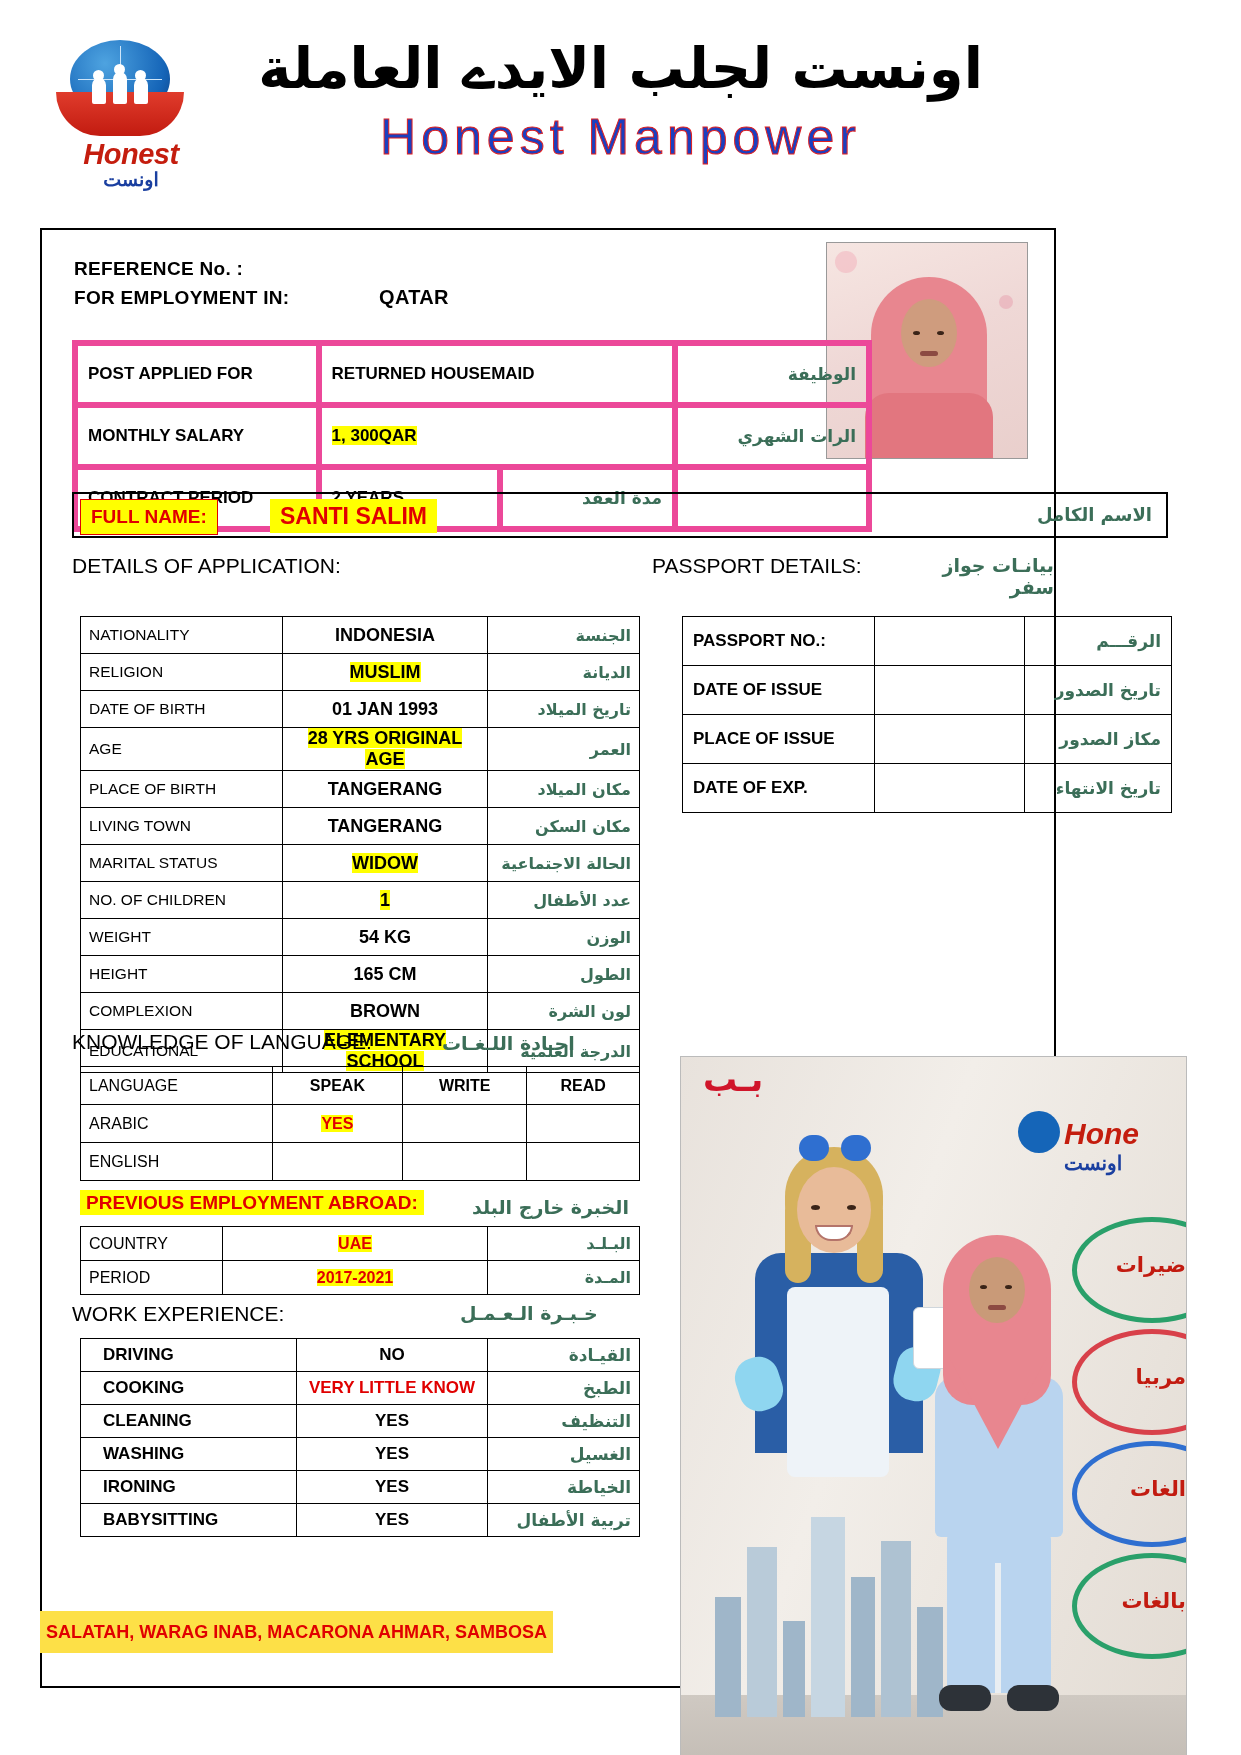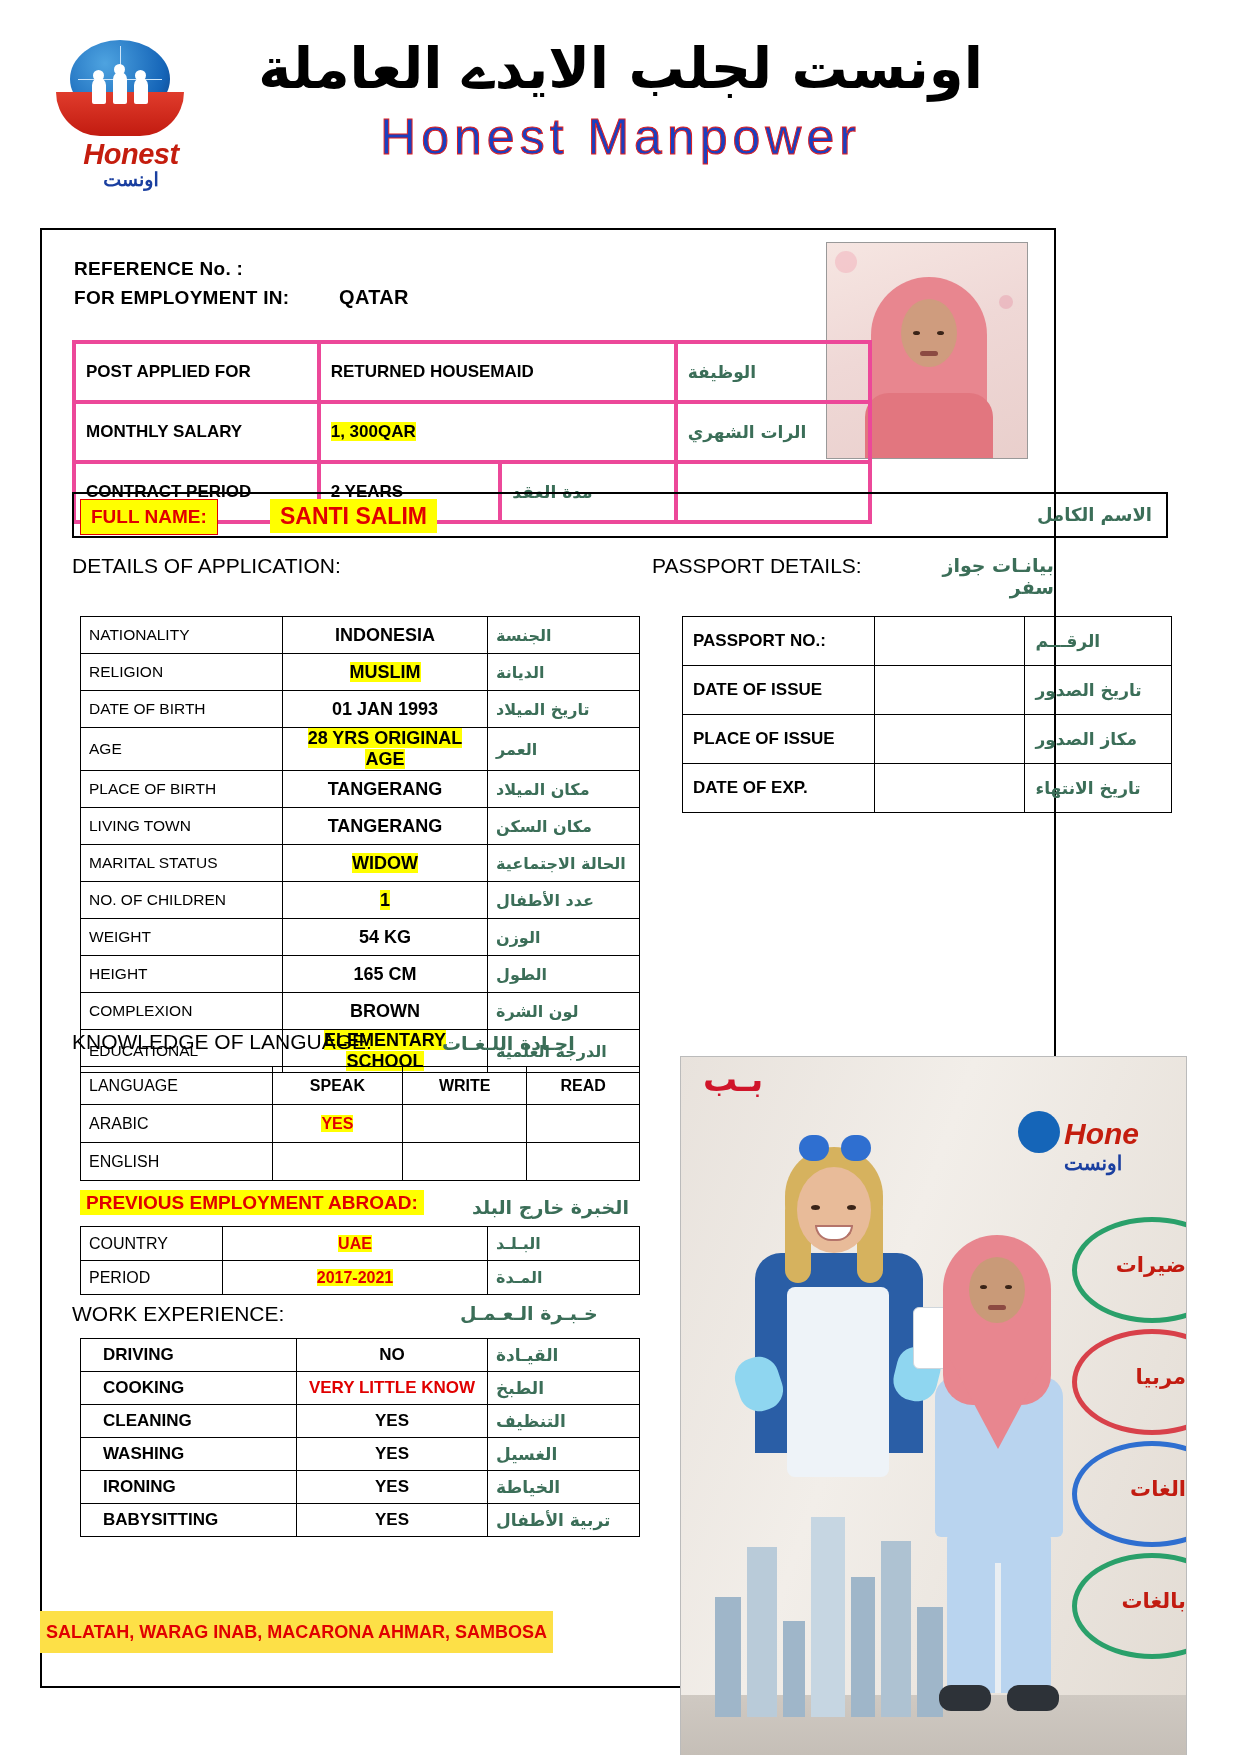--- a/index.html
+++ b/index.html
@@ -72,21 +72,21 @@
   }
 
   
   .sheet{
     position:absolute;left:40px;top:228px;width:1016px;height:1460px;
     border:2px solid #000;box-sizing:border-box;
   }
 
   .ref-block{position:absolute;left:32px;top:28px;font-size:19px;font-weight:bold;letter-spacing:.3px;}
   .ref-block .line2{margin-top:6px;}
-  .ref-block .qatar{display:inline-block;margin-left:44px;font-size:20px;}
+  .ref-block .qatar{display:inline-block;margin-left:84px;font-size:20px;}
 
   
   .photo-top{
     position:absolute;right:26px;top:12px;width:200px;height:215px;
     border:1px solid #999;overflow:hidden;background:#f2dede;
   }
   .pt-bg{position:absolute;inset:0;background:linear-gradient(160deg,#f6e6e2,#efd8d6 45%,#e9cfcc);}
   .pt-deco{position:absolute;left:8px;top:8px;width:22px;height:22px;border-radius:50%;background:#f2b8c0;opacity:.6;}
   .pt-deco2{position:absolute;right:14px;top:52px;width:14px;height:14px;border-radius:50%;background:#e8a8b4;opacity:.6;}
   .pt-hijab{
@@ -97,24 +97,24 @@
     position:absolute;left:74px;top:56px;width:56px;height:68px;border-radius:28px/34px;background:#cf9c7e;
   }
   .pt-eye{position:absolute;width:7px;height:4px;border-radius:50%;background:#3a2418;top:88px;}
   .pt-eye.l{left:86px;}
   .pt-eye.r{left:110px;}
   .pt-mouth{position:absolute;left:93px;top:108px;width:18px;height:5px;border-radius:4px;background:#8c4a42;}
   .pt-body{position:absolute;left:38px;top:150px;width:128px;height:70px;border-radius:24px 24px 0 0;background:#e2767f;}
 
   
   .top-table{position:absolute;left:30px;top:110px;width:800px;border-collapse:collapse;}
-  .top-table td{border:4px solid #ec4899;height:44px;padding:6px 10px;vertical-align:middle;font-size:17px;}
+  .top-table td{border:6px solid #ec4899;height:44px;padding:6px 10px;vertical-align:middle;font-size:17px;}
   .lbl{font-size:16px;font-weight:600;width:170px;}
   .val{font-weight:bold;font-size:20px;}
-  .ar{font-family:"DejaVu Sans",sans-serif;direction:rtl;text-align:left;color:#3b6e58;font-weight:bold;font-size:19px;width:130px;}
+  .ar{font-family:"DejaVu Sans",sans-serif;direction:rtl;text-align:right;color:#3b6e58;font-weight:bold;font-size:19px;width:130px;}
   .hl{background:#ffff00;}
   .red{color:#e00000;}
 
   
   .fullname{
     position:absolute;left:30px;top:262px;width:1096px;height:46px;
     border:2px solid #000;box-sizing:border-box;
   }
   .fn-label{
     position:absolute;left:6px;top:5px;height:34px;line-height:34px;padding:0 10px;

